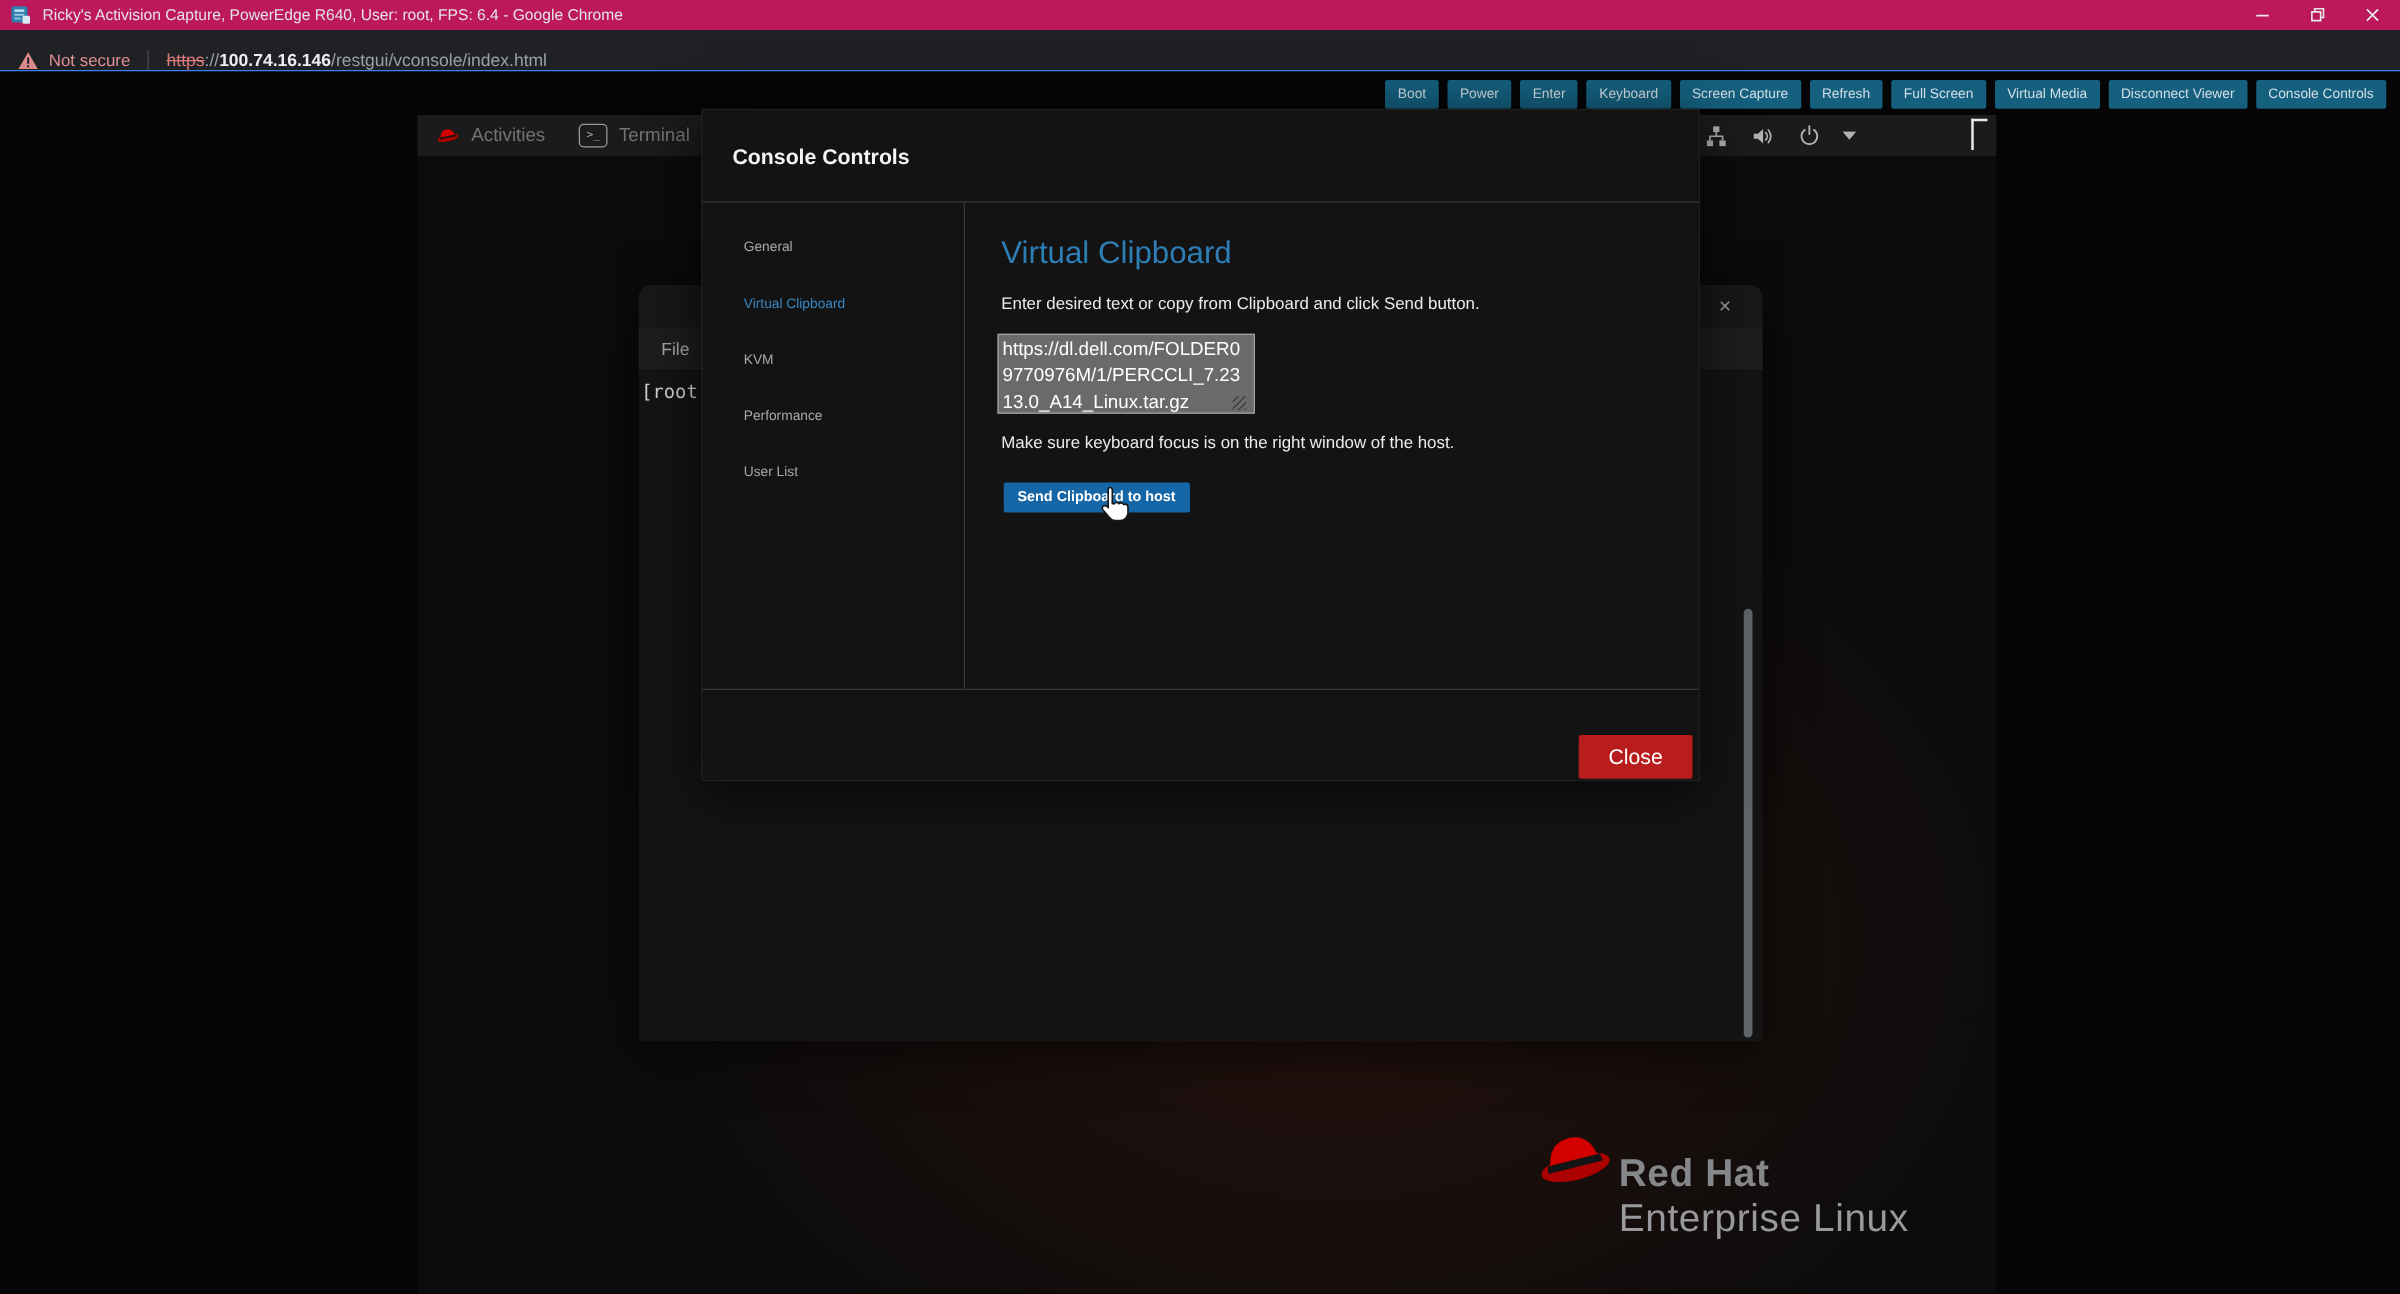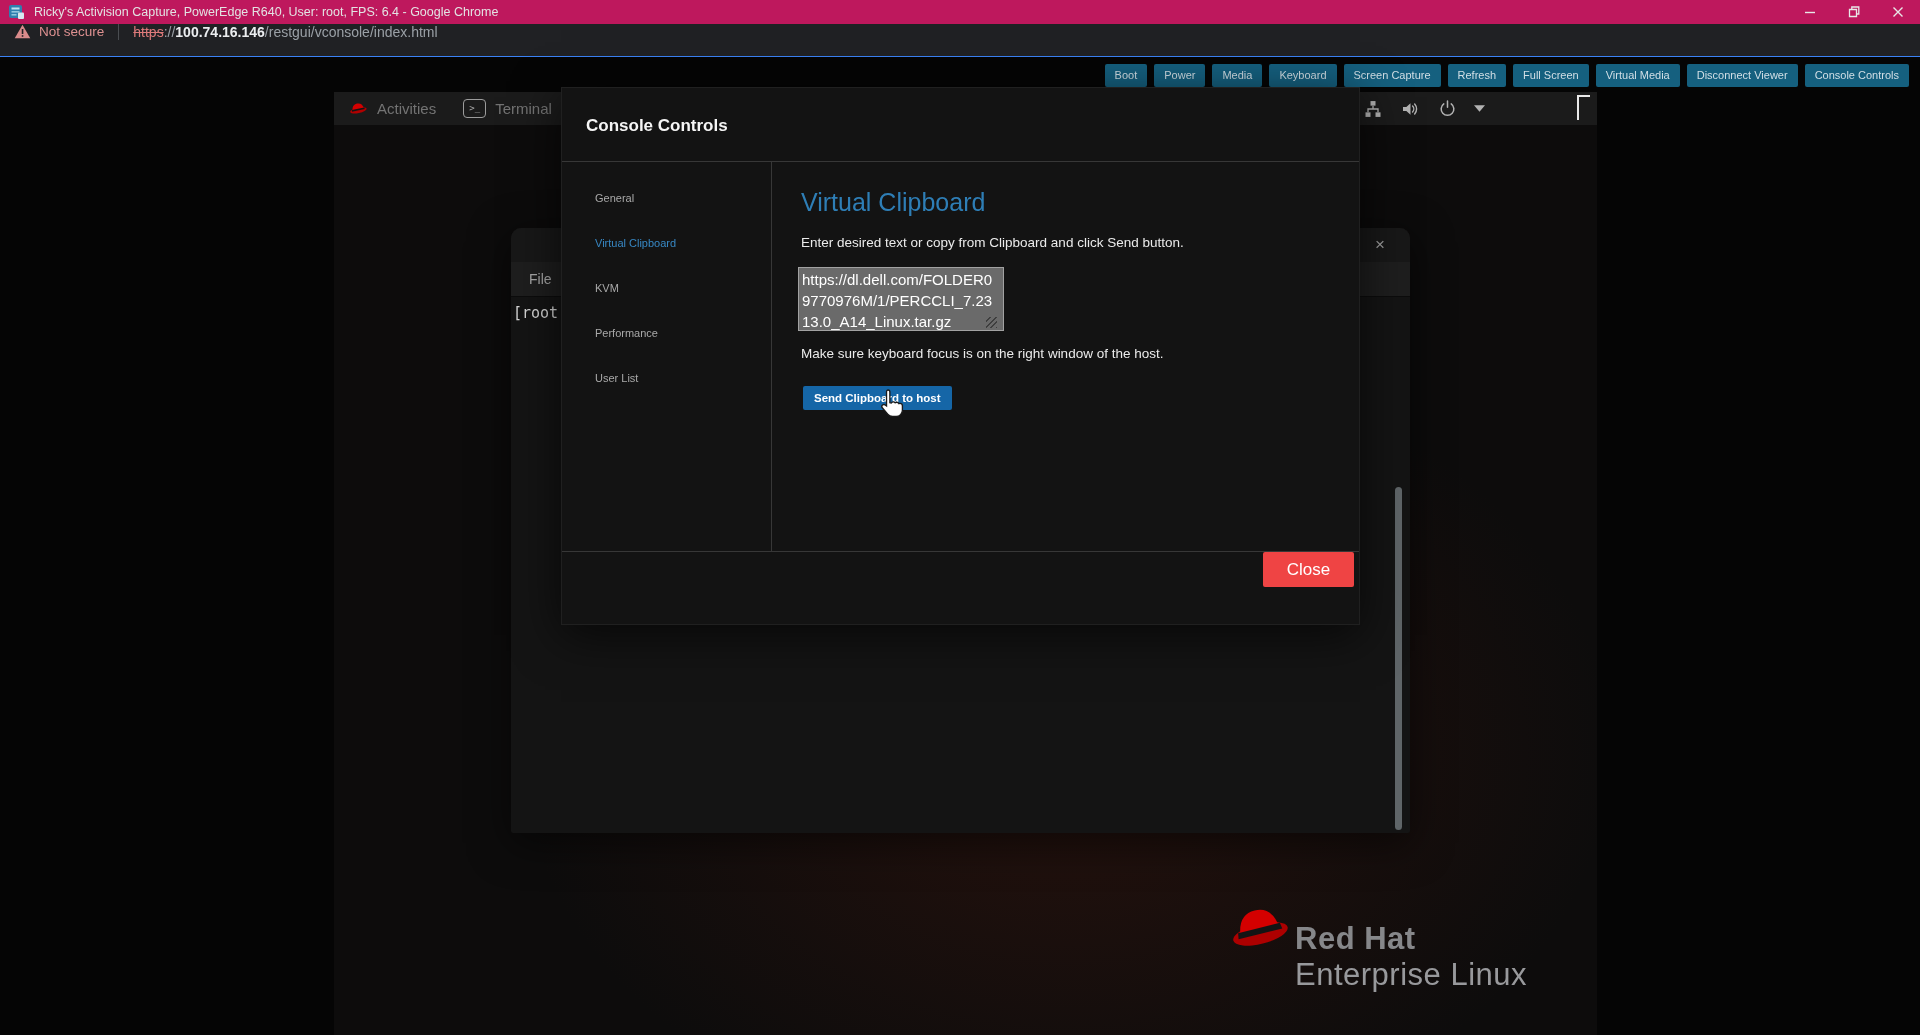--- a/index.html
+++ b/index.html
@@ -10,21 +10,21 @@
   
   .titlebar{left:0;top:0;width:1920px;height:24px;background:#be185d;display:flex;align-items:center;}
   .favicon{margin-left:9px;width:16px;height:16px;flex:0 0 auto;}
   .win-title{margin-left:9px;font-size:12.5px;color:#e3e3e3;white-space:nowrap;}
   .win-controls{position:absolute;right:0;top:0;height:24px;display:flex;}
   .wc{width:44px;height:24px;display:flex;align-items:center;justify-content:center;color:#eee;cursor:default;}
   .wc svg{display:block;}
 
   
   .urlbar{left:0;top:24px;width:1920px;height:32px;background:#202124;border-bottom:7px solid #3b82f6;
-          display:flex;align-items:flex-start;}
+          display:flex;align-items:flex-end;}
   .warn-icon{margin-left:14px;width:17px;height:15px;}
   .notsecure{margin-left:8px;font-size:13.5px;color:#dd9090;}
   .url-sep{margin:0 14px;width:1px;height:16px;background:#4a4d51;}
   .url-text{font-size:14px;white-space:nowrap;}
   .url-scheme{color:#dd7a7a;text-decoration:line-through;}
   .url-slashes{color:#9aa0a6;}
   .url-host{color:#eceef0;font-weight:600;}
   .url-path{color:#9aa0a6;}
 
   
@@ -80,21 +80,21 @@
   .vc-heading{position:absolute;left:239px;top:100px;font-size:25px;font-weight:400;color:#2e7eb6;}
   .vc-desc{position:absolute;left:239px;top:147px;font-size:13.5px;color:#ebebeb;}
   .vc-textarea{position:absolute;left:236px;top:179px;width:198px;height:60px;background:#6a6a6a;
                border:1px solid #a2a2a2;color:#ffffff;font-family:inherit;font-size:15px;line-height:21px;
                padding:1px 3px;resize:none;overflow:hidden;word-break:break-all;}
   .vc-resize{position:absolute;left:424px;top:229px;width:11px;height:11px;
              background:repeating-linear-gradient(135deg,transparent 0 2.5px,#3e3e3e 2.5px 4px);}
   .vc-note{position:absolute;left:239px;top:258px;font-size:13.5px;color:#ebebeb;}
   .vc-send{position:absolute;left:241px;top:298px;background:#1566a7;color:#fff;border:0;border-radius:2px;
            font-family:inherit;font-size:11.5px;font-weight:700;padding:6px 11px;cursor:pointer;}
-  .dlg-close{position:absolute;left:701px;top:464px;width:91px;height:35px;background:#ef4444;color:#fff;
+  .dlg-close{position:absolute;left:701px;top:500px;width:91px;height:35px;background:#b91c1c;color:#fff;
              border:0;border-radius:2px;font-family:inherit;font-size:17px;cursor:pointer;}
 
   .cursor-hand{left:876px;top:388px;width:32px;height:32px;z-index:40;pointer-events:none;}
 </style>
 </head>
 <body>
 
 <div class="abs titlebar">
   <svg class="favicon" viewBox="0 0 16 16">
     <rect x="0" y="1" width="13" height="13" rx="2" fill="#2e7fae"></rect>
@@ -133,21 +133,21 @@
   <span class="notsecure">Not secure</span>
   <span class="url-sep"></span>
   <span class="url-text"><span class="url-scheme">https</span><span class="url-slashes">://</span><span class="url-host">100.74.16.146</span><span class="url-path">/restgui/vconsole/index.html</span></span>
 </div>
 
 <div class="abs page">
 
   <div class="vc-toolbar">
     <button class="vc-btn">Boot</button>
     <button class="vc-btn">Power</button>
-    <button class="vc-btn">Media</button>
+    <button class="vc-btn">Enter</button>
     <button class="vc-btn">Keyboard</button>
     <button class="vc-btn">Screen Capture</button>
     <button class="vc-btn">Refresh</button>
     <button class="vc-btn">Full Screen</button>
     <button class="vc-btn">Virtual Media</button>
     <button class="vc-btn">Disconnect Viewer</button>
     <button class="vc-btn">Console Controls</button>
   </div>
 
   <div class="abs remote">

